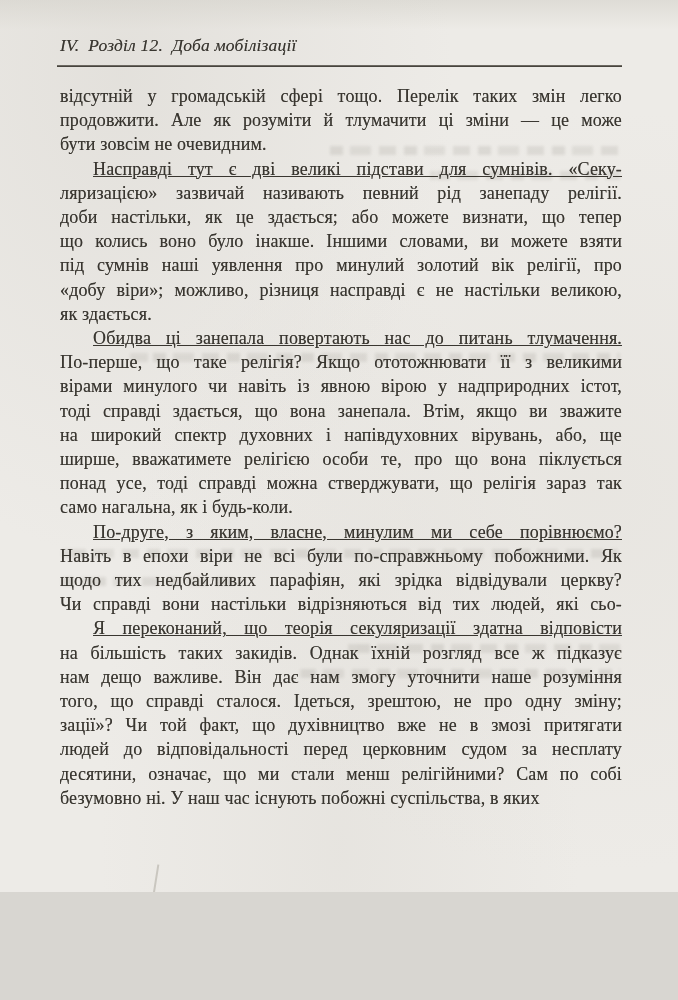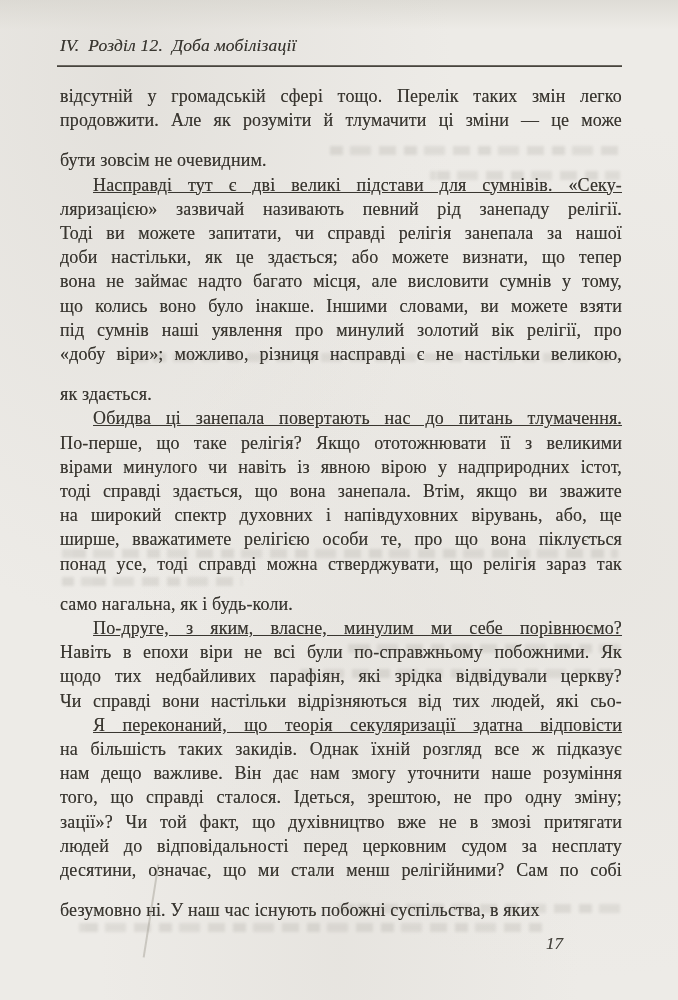--- a/index.html
+++ b/index.html
@@ -3,21 +3,21 @@
 <meta charset="utf-8">
 <style>
   html, body { margin: 0; padding: 0; }
   body {
     width: 678px; height: 1000px;
     font-family: "Liberation Serif", "DejaVu Serif", serif;
     background: #d8d6d1;
   }
   .book-page {
     position: relative;
-    width: 678px; height: 1000px;
+    width: 678px; height: 892px;
     overflow: hidden;
     background:
       radial-gradient(ellipse at 18% 8%, rgba(215,212,206,0.45), transparent 42%),
       radial-gradient(ellipse at 88% 55%, rgba(224,221,215,0.38), transparent 55%),
       radial-gradient(ellipse at 50% 95%, rgba(219,216,210,0.35), transparent 50%),
       linear-gradient(180deg, #dedcd6 0px, var(--paper, #edebe7) 30px);
   }
   
   .running-header {
     position: absolute; left: 60px; top: 35px;
@@ -44,21 +44,21 @@
     color: var(--ink, #393630);
     text-shadow: 0 0 0.55px rgba(57,54,48,0.6);
     letter-spacing: 0.15px;
     z-index: 2;
   }
   .para { margin: 0; }
   .line {
     text-align: justify;
     text-align-last: justify;
   }
-  .line.last { text-align-last: left; margin-top: 16px; }
+  .line.last { text-align-last: left; }
   .para.indent .line:first-child { padding-left: 33px; text-decoration: underline; }
   
   .page-number {
     position: absolute; left: 546px; top: 934px;
     font-style: italic;
     font-size: 17px;
     color: #44423c;
     text-shadow: 0 0 0.5px rgba(68,66,60,0.5);
     z-index: 2;
     text-align: center;
@@ -105,23 +105,21 @@
 
   <div class="page-body">
       <div class="para">
         <div class="line">відсутній у громадській сфері тощо. Перелік таких змін легко</div>
         <div class="line">продовжити. Але як розуміти й тлумачити ці зміни — це може</div>
         <div class="line last">бути зовсім не очевидним.</div>
       </div>
       <div class="para indent">
         <div class="line">Насправді тут є дві великі підстави для сумнівів. «Секу-</div>
         <div class="line">ляризацією» зазвичай називають певний рід занепаду релігії.</div>
-        <div class="line">Тоді ви можете запитати, чи справді релігія занепала за нашої</div>
         <div class="line">доби настільки, як це здається; або можете визнати, що тепер</div>
-        <div class="line">вона не займає надто багато місця, але висловити сумнів у тому,</div>
         <div class="line">що колись воно було інакше. Іншими словами, ви можете взяти</div>
         <div class="line">під сумнів наші уявлення про минулий золотий вік релігії, про</div>
         <div class="line">«добу віри»; можливо, різниця насправді є не настільки великою,</div>
         <div class="line last">як здається.</div>
       </div>
       <div class="para indent">
         <div class="line">Обидва ці занепала повертають нас до питань тлумачення.</div>
         <div class="line">По-перше, що таке релігія? Якщо ототожнювати її з великими</div>
         <div class="line">вірами минулого чи навіть із явною вірою у надприродних істот,</div>
         <div class="line">тоді справді здається, що вона занепала. Втім, якщо ви зважите</div>

